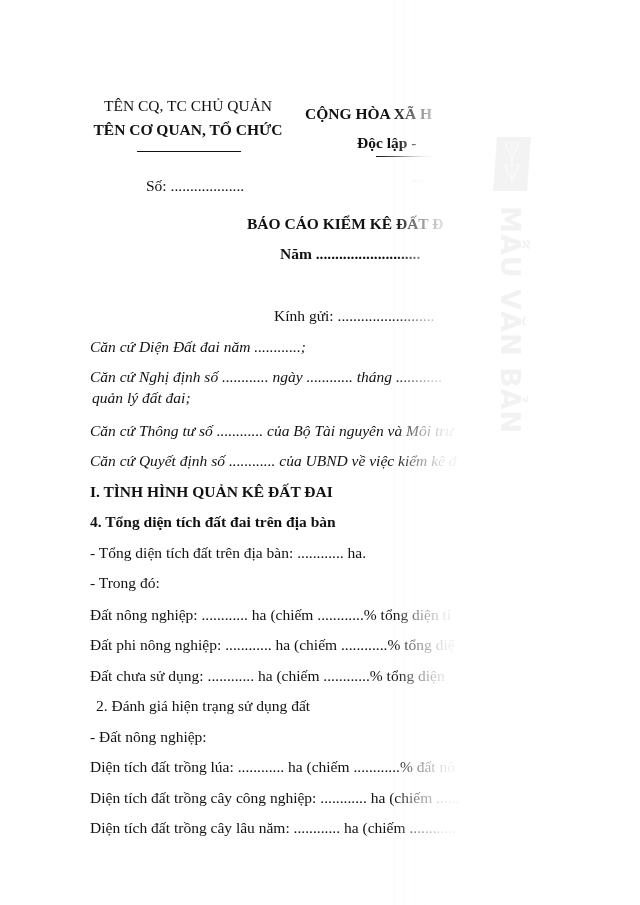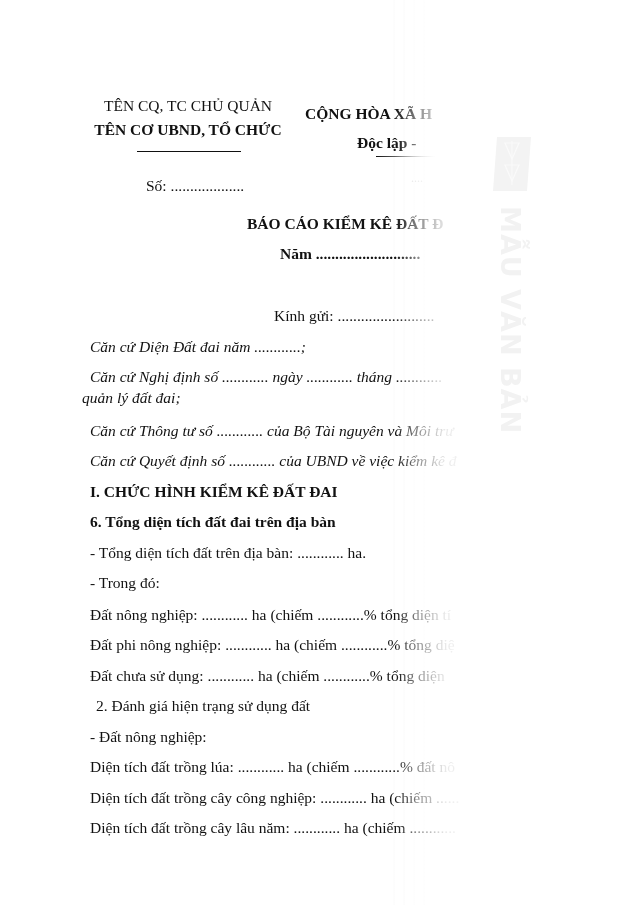--- a/index.html
+++ b/index.html
@@ -101,42 +101,42 @@
       letter-spacing: 1px;
       color: #f2f2f2;
     }
   </style>
 </head>
 <body>
 
 <div class="page">
 
   <div class="center-left" style="top:97px;">TÊN CQ, TC CHỦ QUẢN</div>
-  <div class="center-left b" style="top:121px;">TÊN CƠ UBND, TỔ CHỨC</div>
+  <div class="center-left b" style="top:121px;">TÊN CƠ QUAN, TỔ CHỨC</div>
   <div class="rule" style="left:137px; top:151px; width:104px;"></div>
   <div class="t" style="left:146px; top:177px;">Số: ...................</div>
 
   <div class="t b" style="left:305px; top:105px;">CỘNG HÒA XÃ H</div>
   <div class="t b" style="left:357px; top:134px;">Độc lập - </div>
   <div class="rule" style="left:376px; top:156px; width:60px; background:linear-gradient(to right,#111,rgba(17,17,17,0));"></div>
   <div class="t" style="left:411px; top:169px; color:#ddd; font-size:12px;">....</div>
 
   <div class="t b" style="left:247px; top:215px;">BÁO CÁO KIỂM KÊ ĐẤT Đ</div>
   <div class="t b" style="left:280px; top:245px;">Năm ...........................</div>
 
   <div class="t" style="left:274px; top:307px;">Kính gửi: .........................</div>
 
   <div class="t i" style="left:90px; top:338px;">Căn cứ Diện Đất đai năm ............;</div>
   <div class="t i" style="left:90px; top:368px;">Căn cứ Nghị định số ............ ngày ............ tháng ............</div>
-  <div class="t i" style="left:82px; top:389px;text-align:center;">quản lý đất đai;</div>
+  <div class="t i" style="left:92px; top:389px;text-align:center;">quản lý đất đai;</div>
   <div class="t i" style="left:90px; top:422px;">Căn cứ Thông tư số ............ của Bộ Tài nguyên và Môi trư</div>
   <div class="t i" style="left:90px; top:452px;">Căn cứ Quyết định số ............ của UBND về việc kiểm kê đ</div>
 
-  <div class="t b" style="left:90px; top:483px;">I. CHỨC HÌNH KIỂM KÊ ĐẤT ĐAI</div>
-  <div class="t b" style="left:90px; top:513px;">6. Tổng diện tích đất đai trên địa bàn</div>
+  <div class="t b" style="left:90px; top:483px;">I. TÌNH HÌNH QUẢN KÊ ĐẤT ĐAI</div>
+  <div class="t b" style="left:90px; top:513px;">4. Tổng diện tích đất đai trên địa bàn</div>
   <div class="t" style="left:90px; top:544px;">- Tổng diện tích đất trên địa bàn: ............ ha.</div>
   <div class="t" style="left:90px; top:574px;">- Trong đó:</div>
   <div class="t" style="left:90px; top:606px;">Đất nông nghiệp: ............ ha (chiếm ............% tổng diện tí</div>
   <div class="t" style="left:90px; top:636px;">Đất phi nông nghiệp: ............ ha (chiếm ............% tổng diệ</div>
   <div class="t" style="left:90px; top:667px;">Đất chưa sử dụng: ............ ha (chiếm ............% tổng diện</div>
 
   <div class="t" style="left:96px; top:697px;">2. Đánh giá hiện trạng sử dụng đất</div>
   <div class="t" style="left:90px; top:728px;">- Đất nông nghiệp:</div>
   <div class="t" style="left:90px; top:758px;">Diện tích đất trồng lúa: ............ ha (chiếm ............% đất nô</div>
   <div class="t" style="left:90px; top:789px;">Diện tích đất trồng cây công nghiệp: ............ ha (chiếm ......</div>

